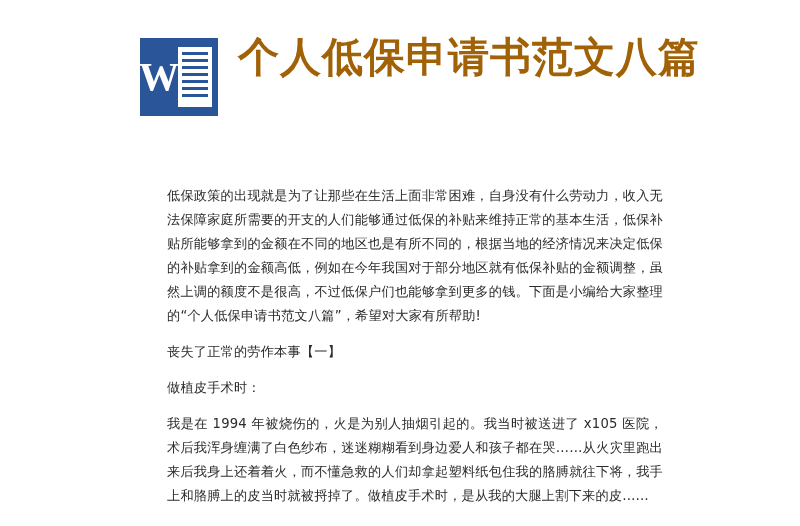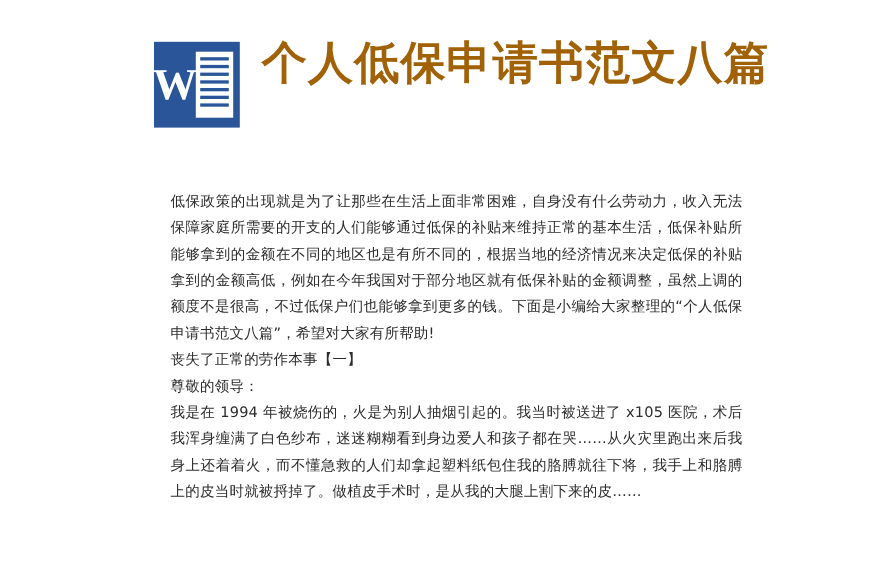--- a/index.html
+++ b/index.html
@@ -79,21 +79,21 @@
     left: 155px;
     top: 172px;
     width: 520px;
     color: #2b2b2b;
     font-size: 13.2px;
     line-height: 24px;
     font-family: "DejaVu Sans", sans-serif;
     letter-spacing: 0.2px;
   }
   .body-text p {
-    margin: 0;
+    margin: 12px;
     text-align: justify;
   }
 </style>
 </head>
 <body>
 
 <div class="page">
 
   <div class="word-icon">
     <span class="wletter">W</span>
@@ -106,18 +106,18 @@
         <i></i>
         <i></i>
     </span>
   </div>
 
   <div class="title">个人低保申请书范文八篇</div>
 
   <div class="body-text">
     <p>低保政策的出现就是为了让那些在生活上面非常困难，自身没有什么劳动力，收入无法保障家庭所需要的开支的人们能够通过低保的补贴来维持正常的基本生活，低保补贴所能够拿到的金额在不同的地区也是有所不同的，根据当地的经济情况来决定低保的补贴拿到的金额高低，例如在今年我国对于部分地区就有低保补贴的金额调整，虽然上调的额度不是很高，不过低保户们也能够拿到更多的钱。下面是小编给大家整理的“个人低保申请书范文八篇”，希望对大家有所帮助!</p>
     <p>丧失了正常的劳作本事【一】</p>
-    <p>尊敬的领导：</p>
+    <p>做植皮手术时：</p>
     <p>我是在 1994 年被烧伤的，火是为别人抽烟引起的。我当时被送进了 x105 医院，术后我浑身缠满了白色纱布，迷迷糊糊看到身边爱人和孩子都在哭……从火灾里跑出来后我身上还着着火，而不懂急救的人们却拿起塑料纸包住我的胳膊就往下将，我手上和胳膊上的皮当时就被捋掉了。做植皮手术时，是从我的大腿上割下来的皮……</p>
 
   </div>
 
 </div>
 
 </body></html>

